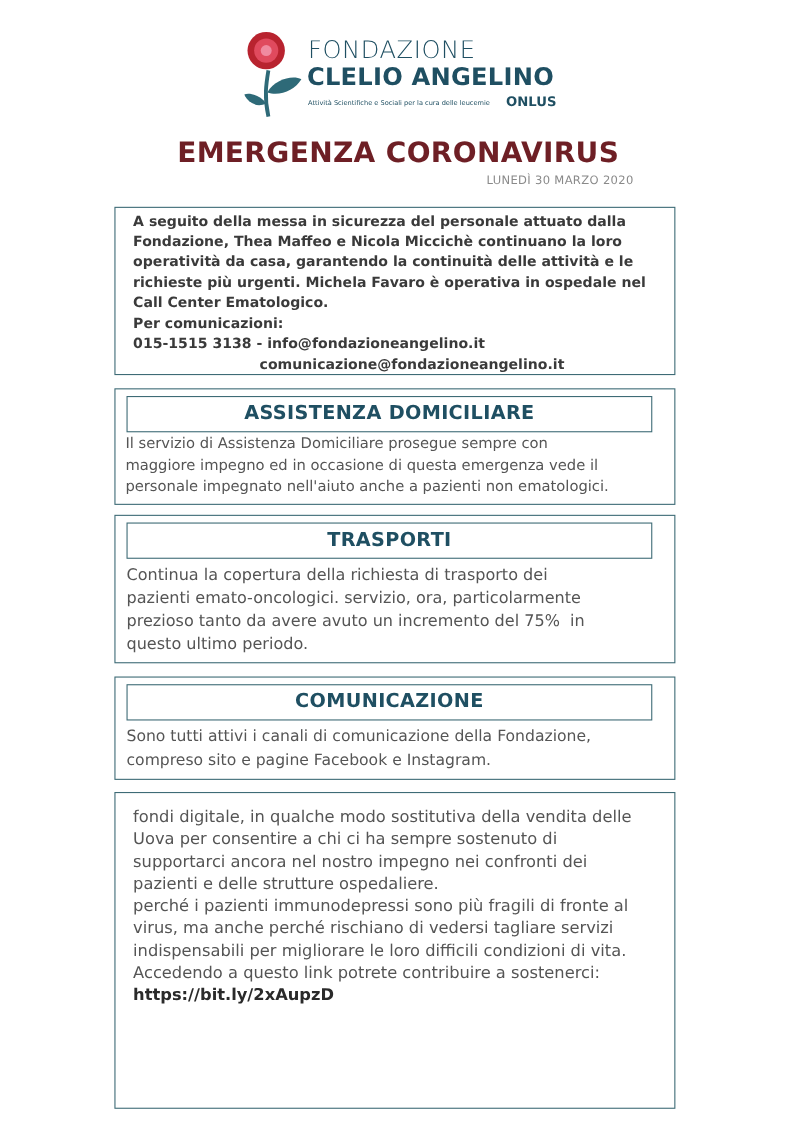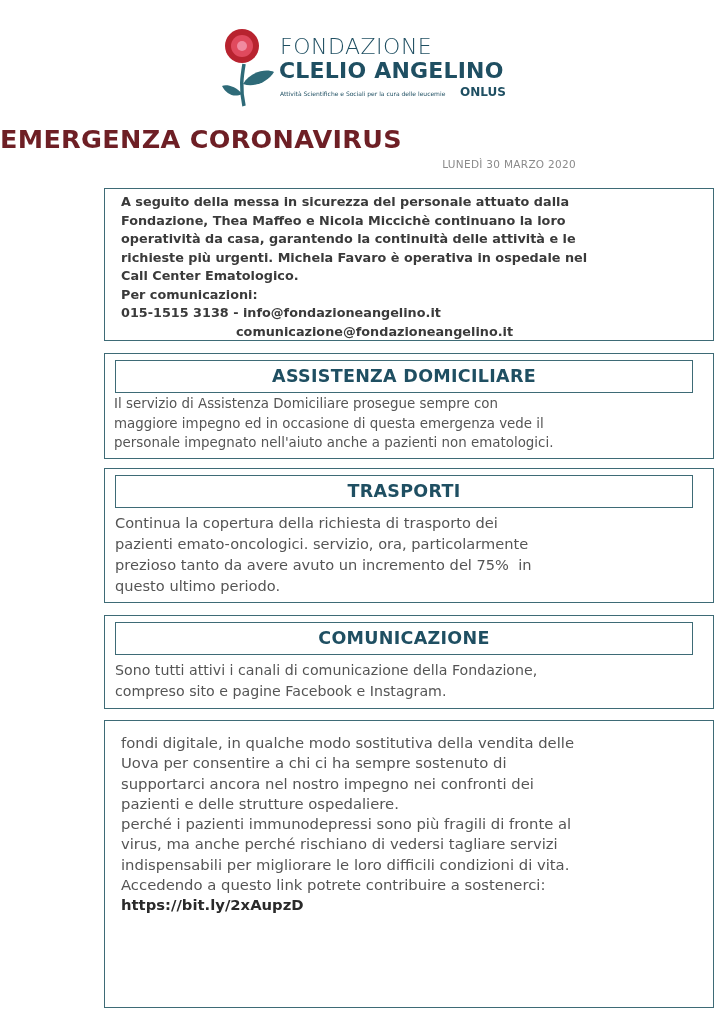--- a/index.html
+++ b/index.html
@@ -7,25 +7,25 @@
       font-family: "DejaVu Sans", sans-serif; color: #4a4a4a; }
     .logo { position: absolute; left: 222px; top: 28px; width: 300px; height: 80px; }
     .logo-flower { position: absolute; left: 0; top: 0; width: 56px; height: 80px; }
     .logo-line1 { position: absolute; left: 58px; top: 6px; font-family: "DejaVu Sans", sans-serif;
       font-weight: 300; font-size: 22px; letter-spacing: 0.5px; color: #1f4f62; }
     .logo-line2 { position: absolute; left: 57px; top: 30px; font-family: "DejaVu Sans", sans-serif;
       font-weight: bold; font-size: 22px; color: #1f4f62; letter-spacing: 0.2px; }
     .logo-tagline { position: absolute; left: 58px; top: 62px; font-size: 6px; color: #1f4f62; }
     .logo-onlus { position: absolute; left: 238px; top: 57px; font-weight: bold; font-size: 12px; color: #1f4f62; }
 
-    .title { position: absolute; left: 0; width: 724px; top: 124px; 
+    .title { position: absolute; left: 0; width: 724px; top: 124px; text-align: center;
       font-family: "DejaVu Sans", sans-serif; font-weight: bold; font-size: 25.5px; color: #6e1f25; letter-spacing: 0.3px; }
     .date { position: absolute; right: 148px; top: 158px; font-size: 10.5px; color: #8a8a8a; letter-spacing: 0.3px; }
 
-    .box { position: absolute; left: 104px; width: 610px; border: 1.5px solid #3e6b76; box-sizing: border-box; }
+    .box { position: absolute; left: 104px; width: 510px; border: 1.5px solid #3e6b76; box-sizing: border-box; }
     .intro { top: 188px; height: 153px; padding: 4px 0 0 16px; }
     .intro p { margin: 0; font-weight: bold; font-size: 12.8px; line-height: 18.5px; color: #3a3a3a; }
     .intro .email2 { padding-left: 115px; }
 
     .section-head { margin: 6px 20px 0 10px; border: 1.5px solid #3e6b76; height: 33px; box-sizing: border-box;
       text-align: center; font-weight: bold; font-size: 17.5px; color: #1f4f62; line-height: 31px; letter-spacing: 0.3px; }
     .section-body { margin: 0; padding: 2px 10px 0 10px; font-size: 14px; line-height: 20px; color: #555; }
 
     .s1 { top: 353px; height: 106px; }
     .s1 .section-body { font-size: 13.4px; line-height: 19.5px; padding-top: 1px; padding-left: 9px; }

